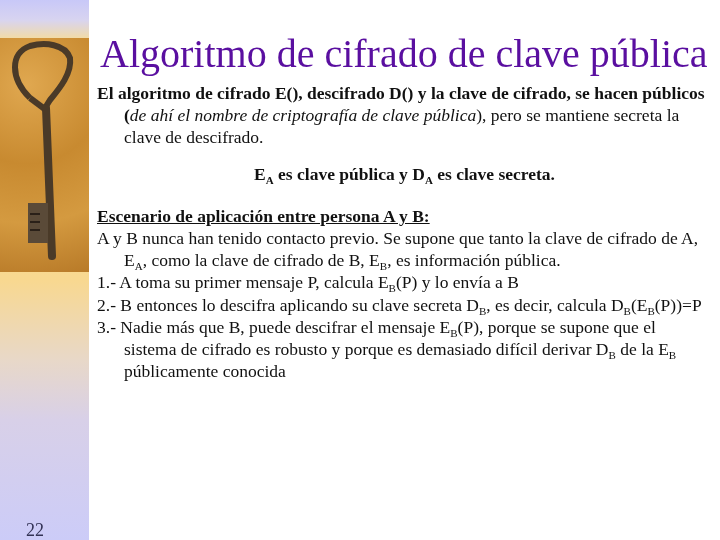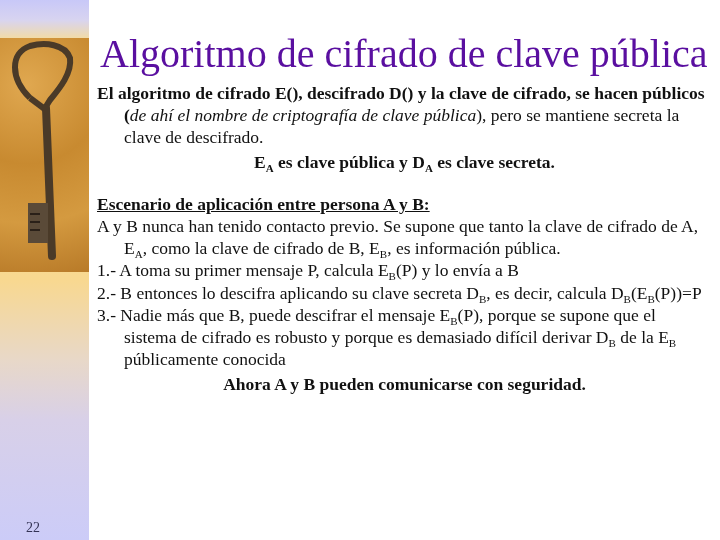--- a/index.html
+++ b/index.html
@@ -3,21 +3,21 @@
 <meta charset="utf-8">
 <style>
   html, body { margin:0; padding:0; }
   body { width:720px; height:540px; position:relative; overflow:hidden; background:#ffffff;
          font-family:"Liberation Serif", "DejaVu Serif", serif; color:#111; }
   .strip { position:absolute; left:0; top:0; width:89px; height:540px;
            background:linear-gradient(to bottom,#c8c8f8 0px,#d8d4f0 20px,#f4dca0 40px,#f8d890 280px,#e8d8c8 360px,#d8d0e8 420px,#ccccf8 540px); }
   .keyimg { position:absolute; left:0; top:38px; width:89px; height:234px;
             background:radial-gradient(circle at 30% 20%,#e0a850 0,#c88a30 40%,#d49a40 70%,#b87a28 100%); overflow:hidden; }
   .keyimg svg { position:absolute; left:0; top:0; }
-  .pagenum { position:absolute; left:26px; top:520px; font-size:14px; color:#333355; }
+  .pagenum { position:absolute; left:26px; top:520px; font-size:18px; color:#333355; }
   .title { position:absolute; left:100px; top:30px; font-size:40px; color:#5a0fa0; white-space:nowrap; }
   .body { position:absolute; left:97px; top:82px; width:615px; font-size:17.5px; line-height:22.2px; }
   .p { padding-left:27px; text-indent:-27px; margin:0; }
   .b { font-weight:bold; }
   .center { text-align:center; text-indent:0; padding-left:0; }
   .u { text-decoration:underline; font-weight:bold; }
   .i { font-style:italic; font-weight:normal; }
   sub { font-size:11px; vertical-align:-4px; line-height:0; }
 </style>
 </head>
@@ -34,20 +34,19 @@
     <line x1="30" y1="184" x2="40" y2="184" stroke="#2a2018" stroke-width="2"></line>
     <line x1="30" y1="192" x2="40" y2="192" stroke="#2a2018" stroke-width="2"></line>
   </svg>
 </div>
 <div class="pagenum">22</div>
 
 <div class="title">Algoritmo de cifrado de clave pública</div>
 
 <div class="body">
   <p class="p b"><span>El algoritmo de cifrado E(), descifrado D() y la clave de cifrado, se hacen públicos (</span><span class="i">de ahí el nombre de criptografía de clave pública</span><span style="font-weight:normal">), pero se mantiene secreta la clave de descifrado.</span></p>
-  <p class="p b center" style="margin-top:2px"><span>E</span><sub>A</sub><span> es clave pública y D</span><sub>A</sub><span> es clave secreta.</span></p>
+  <p class="p b center" style="margin-top:14px"><span>E</span><sub>A</sub><span> es clave pública y D</span><sub>A</sub><span> es clave secreta.</span></p>
   <p class="p u" style="margin-top:20px">Escenario de aplicación entre persona A y B:</p>
   <p class="p"><span>A y B nunca han tenido contacto previo. Se supone que tanto la clave de cifrado de A, E</span><sub>A</sub><span>, como la clave de cifrado de B, E</span><sub>B</sub><span>,  es información pública.</span></p>
   <p class="p"><span>1.- A toma su primer mensaje P, calcula E</span><sub>B</sub><span>(P) y lo envía a B</span></p>
   <p class="p"><span>2.- B entonces lo descifra aplicando su clave secreta D</span><sub>B</sub><span>, es decir, calcula D</span><sub>B</sub><span>(E</span><sub>B</sub><span>(P))=P</span></p>
   <p class="p"><span>3.- Nadie más que B, puede descifrar el mensaje E</span><sub>B</sub><span>(P), porque se supone que el sistema de cifrado es robusto y porque es demasiado difícil derivar D</span><sub>B</sub><span> de la E</span><sub>B</sub><span> públicamente conocida</span></p>
-  <p class="p b center" style="margin-top:3px">Ahora A y B pueden comunicarse con seguridad.</p>
 </div>
 
 </body></html>

